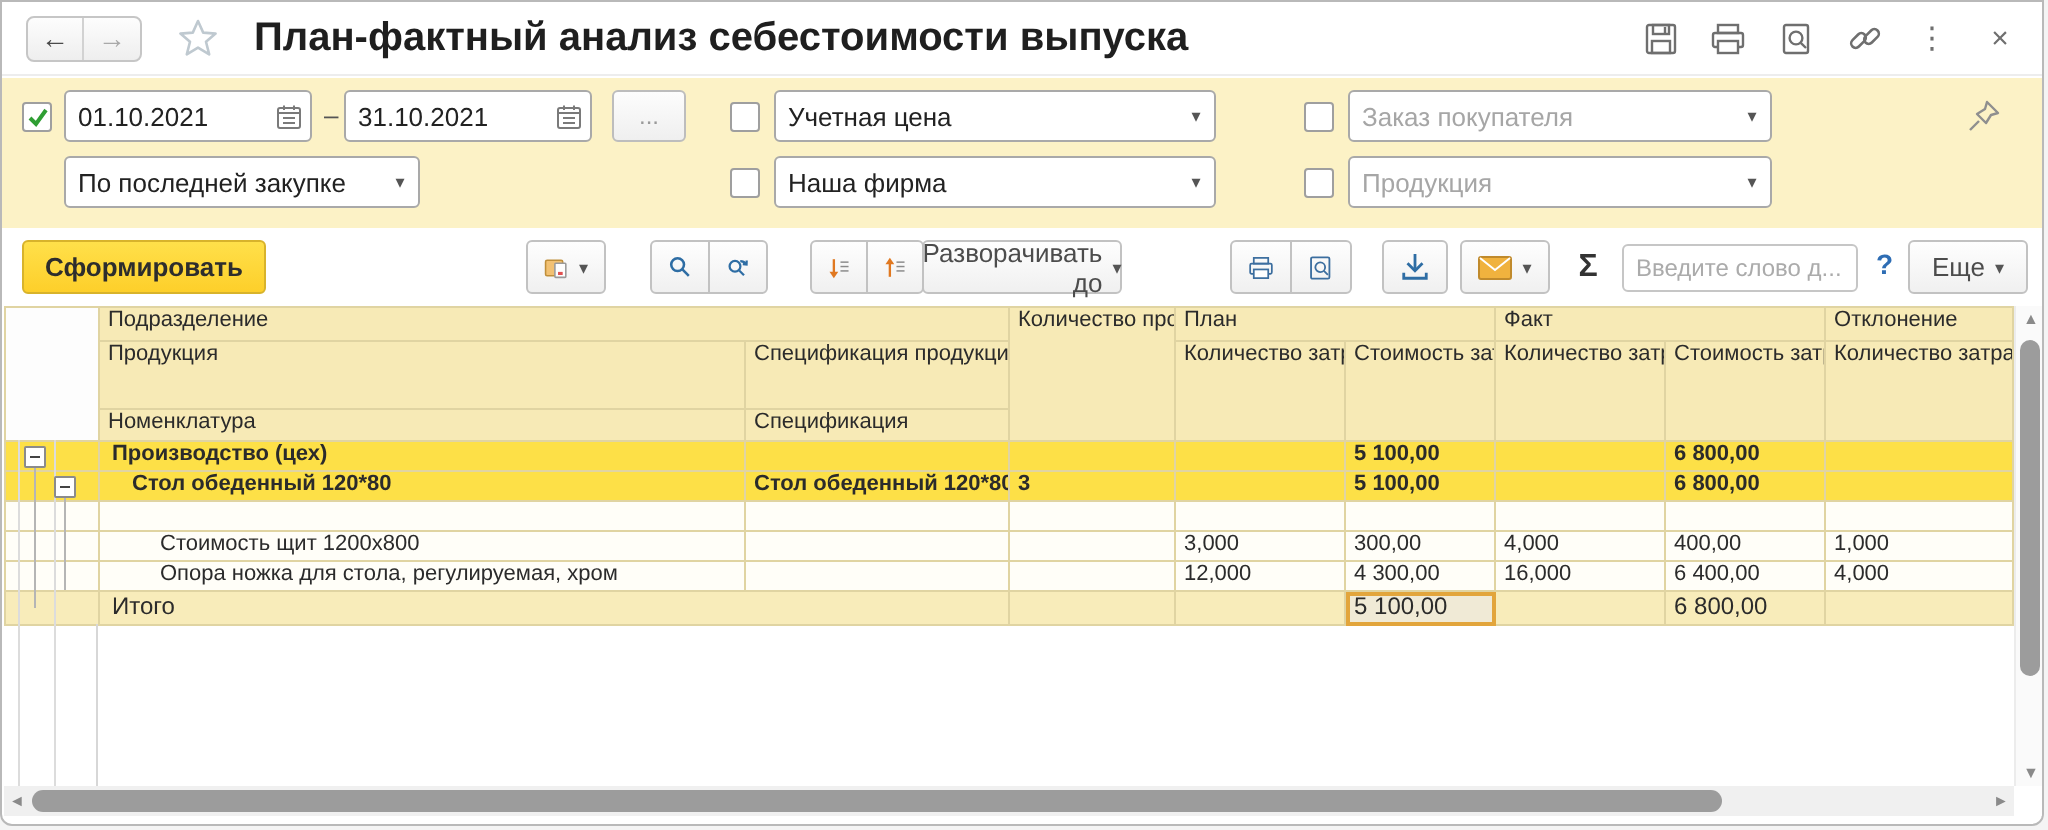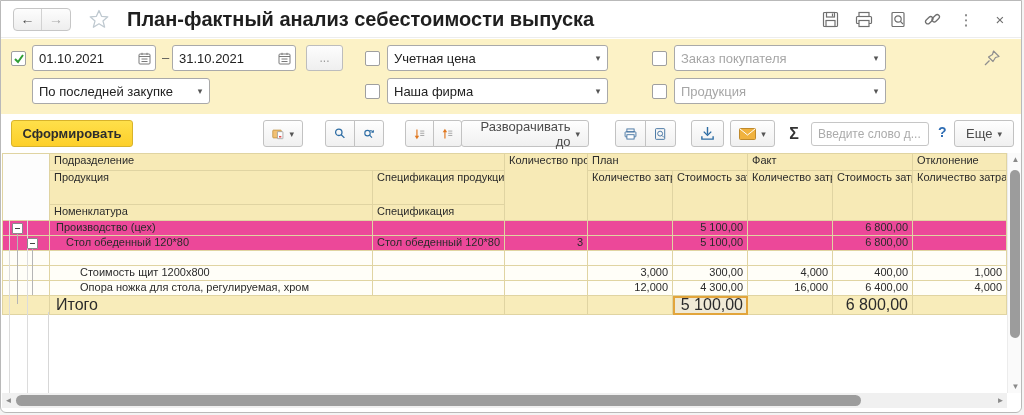--- a/index.html
+++ b/index.html
@@ -49,24 +49,24 @@
   .searchbox::placeholder { color:#ababab; }
   .help { position:absolute; top:10px; color:#2e6db4; font-weight:bold; font-size:14px; }
   
   .report { position:absolute; left:1px; top:152px; width:1021px; height:255px; background:#fff; }
   table.grid { border-collapse:collapse; table-layout:fixed; width:1004px; position:relative; z-index:1; }
   table.grid td { border:1px solid #e0d4a2; font-size:11px; color:#2b2b2b; padding:0 4px;
     overflow:hidden; white-space:nowrap; vertical-align:top; }
   td.hcell { background:#f7eab6; line-height:1.25; padding-top:1px; white-space:normal; }
   td.corner { background:#fdfdfd; border-color:#d9d9d9; border-top-color:#e0d4a2; }
   td.tree { background:#fff; border-top:none; border-bottom:none; border-left:none; }
-  tr.r-group td { background:#ec4899; }
+  tr.r-group td { background:#fde047;font-weight:bold; }
   tr.r-detail td, tr.r-empty td { background:#fffef8; }
-  tr.r-total td { background:#f8ecba; font-size:16px;margin-left:14px; }
-  td.num { text-align:right; }
+  tr.r-total td { background:#f8ecba; font-size:12px;margin-left:14px; }
+  td.num { }
   td.neg { color:#e00000; }
   td.sel { outline:2px solid #e2a53c; outline-offset:-2px; background:#f0ead6 !important; color:#4a4a4a; }
   
   .ov { position:absolute; z-index:2; }
   .vline { width:1px; background:#dcdcdc; }
   .stem { width:1px; background:#b5b5b5; }
   .expander { width:11px; height:11px; background:#fff; border:1px solid #8b8b8b; border-radius:1px;
     display:flex; align-items:center; justify-content:center; }
   .expander::after { content:""; width:5px; height:1px; background:#444; }
   
@@ -231,21 +231,21 @@
     </div>
     <div class="tbtn" style="left:432px; width:29px; border-radius:0 3px 3px 0;">
       <svg width="15" height="14" viewBox="0 0 15 14">
         <line x1="4" y1="13" x2="4" y2="3" stroke="#e07820" stroke-width="1.6"></line>
           <polygon points="4,0 1,4.5 7,4.5" fill="#e07820"></polygon>
         <line x1="8.5" y1="3" x2="14" y2="3" stroke="#8a8a8a"></line>
           <line x1="8.5" y1="6" x2="14" y2="6" stroke="#8a8a8a"></line>
           <line x1="8.5" y1="9" x2="14" y2="9" stroke="#8a8a8a"></line>
         </svg>
     </div>
-    <div class="tbtn" style="left:460px; width:128px;">
+    <div class="tbtn" style="left:460px; width:100px;">
       <span>Разворачивать до</span>
       <span class="caret">▾</span>
     </div>
     <div class="tbtn" style="left:614px; width:31px; border-radius:3px 0 0 3px;">
       <svg width="17" height="16" viewBox="0 0 18 17" fill="none" stroke="#3c6e9f" stroke-width="1.2">
         <rect x="4" y="1.5" width="10" height="4"></rect>
           <rect x="1.5" y="5.5" width="15" height="7" rx="1"></rect>
           <rect x="4" y="9.5" width="10" height="6" fill="#fff"></rect>
         </svg>
     </div>

